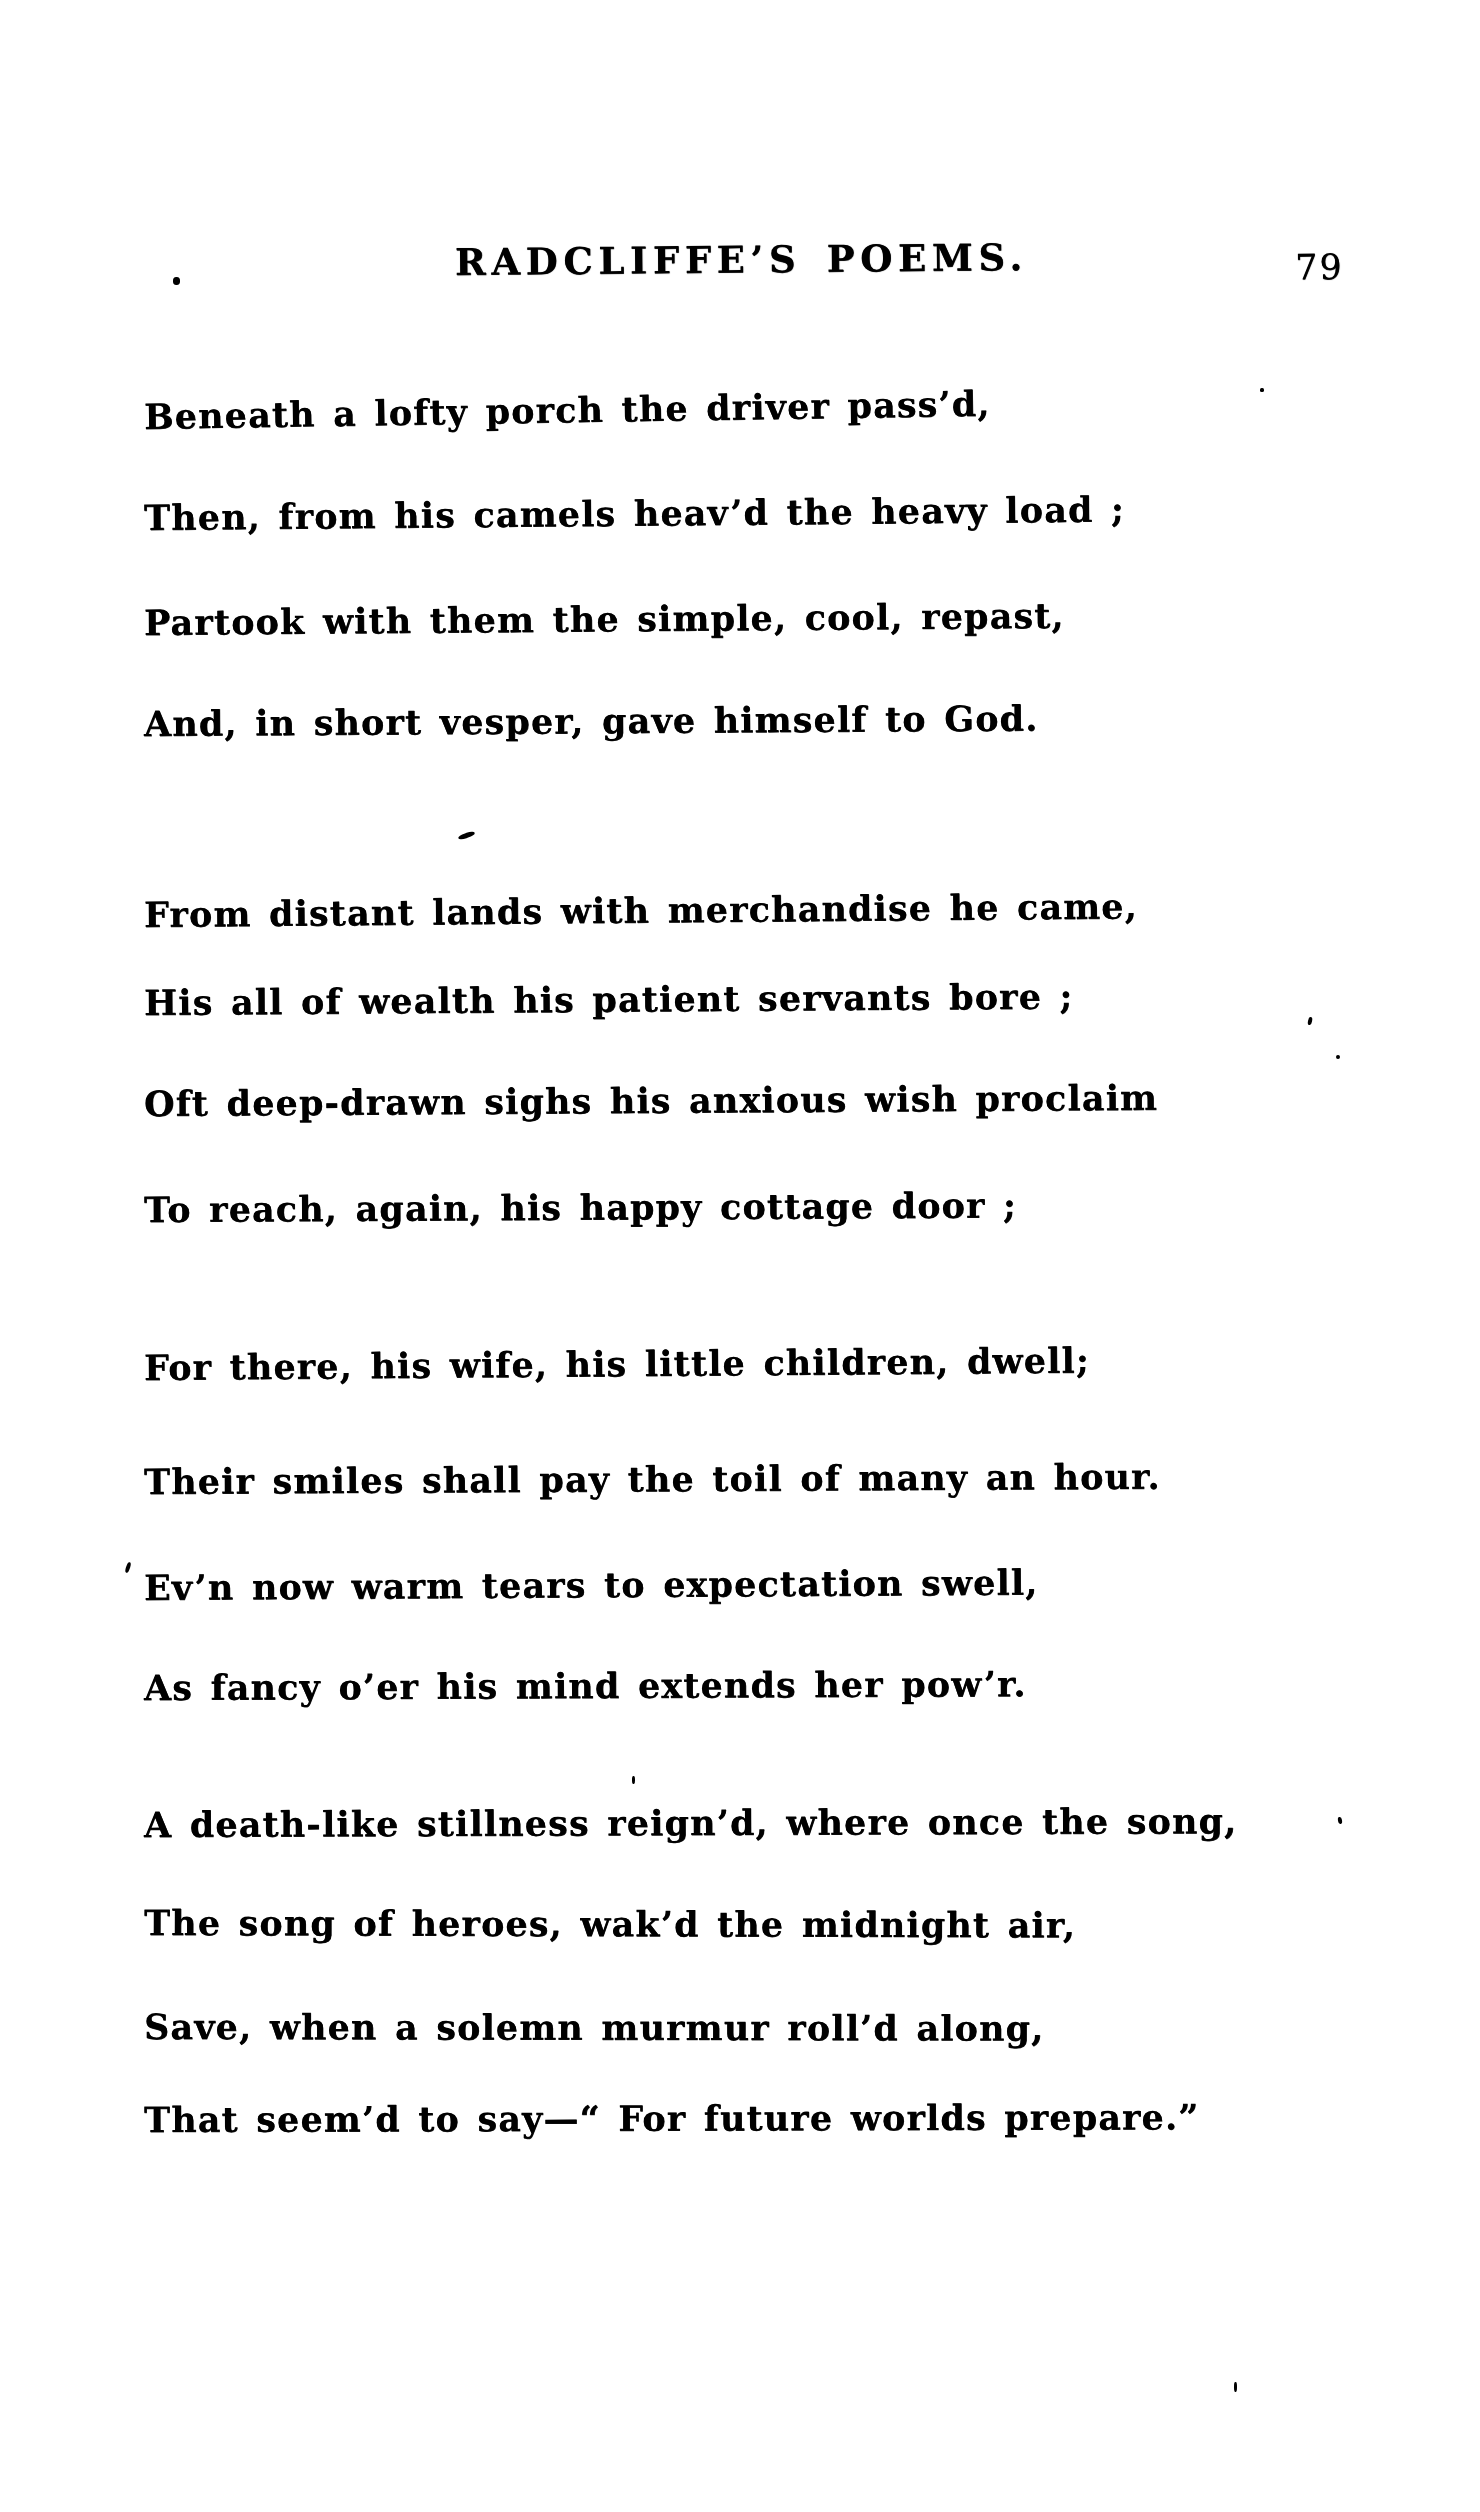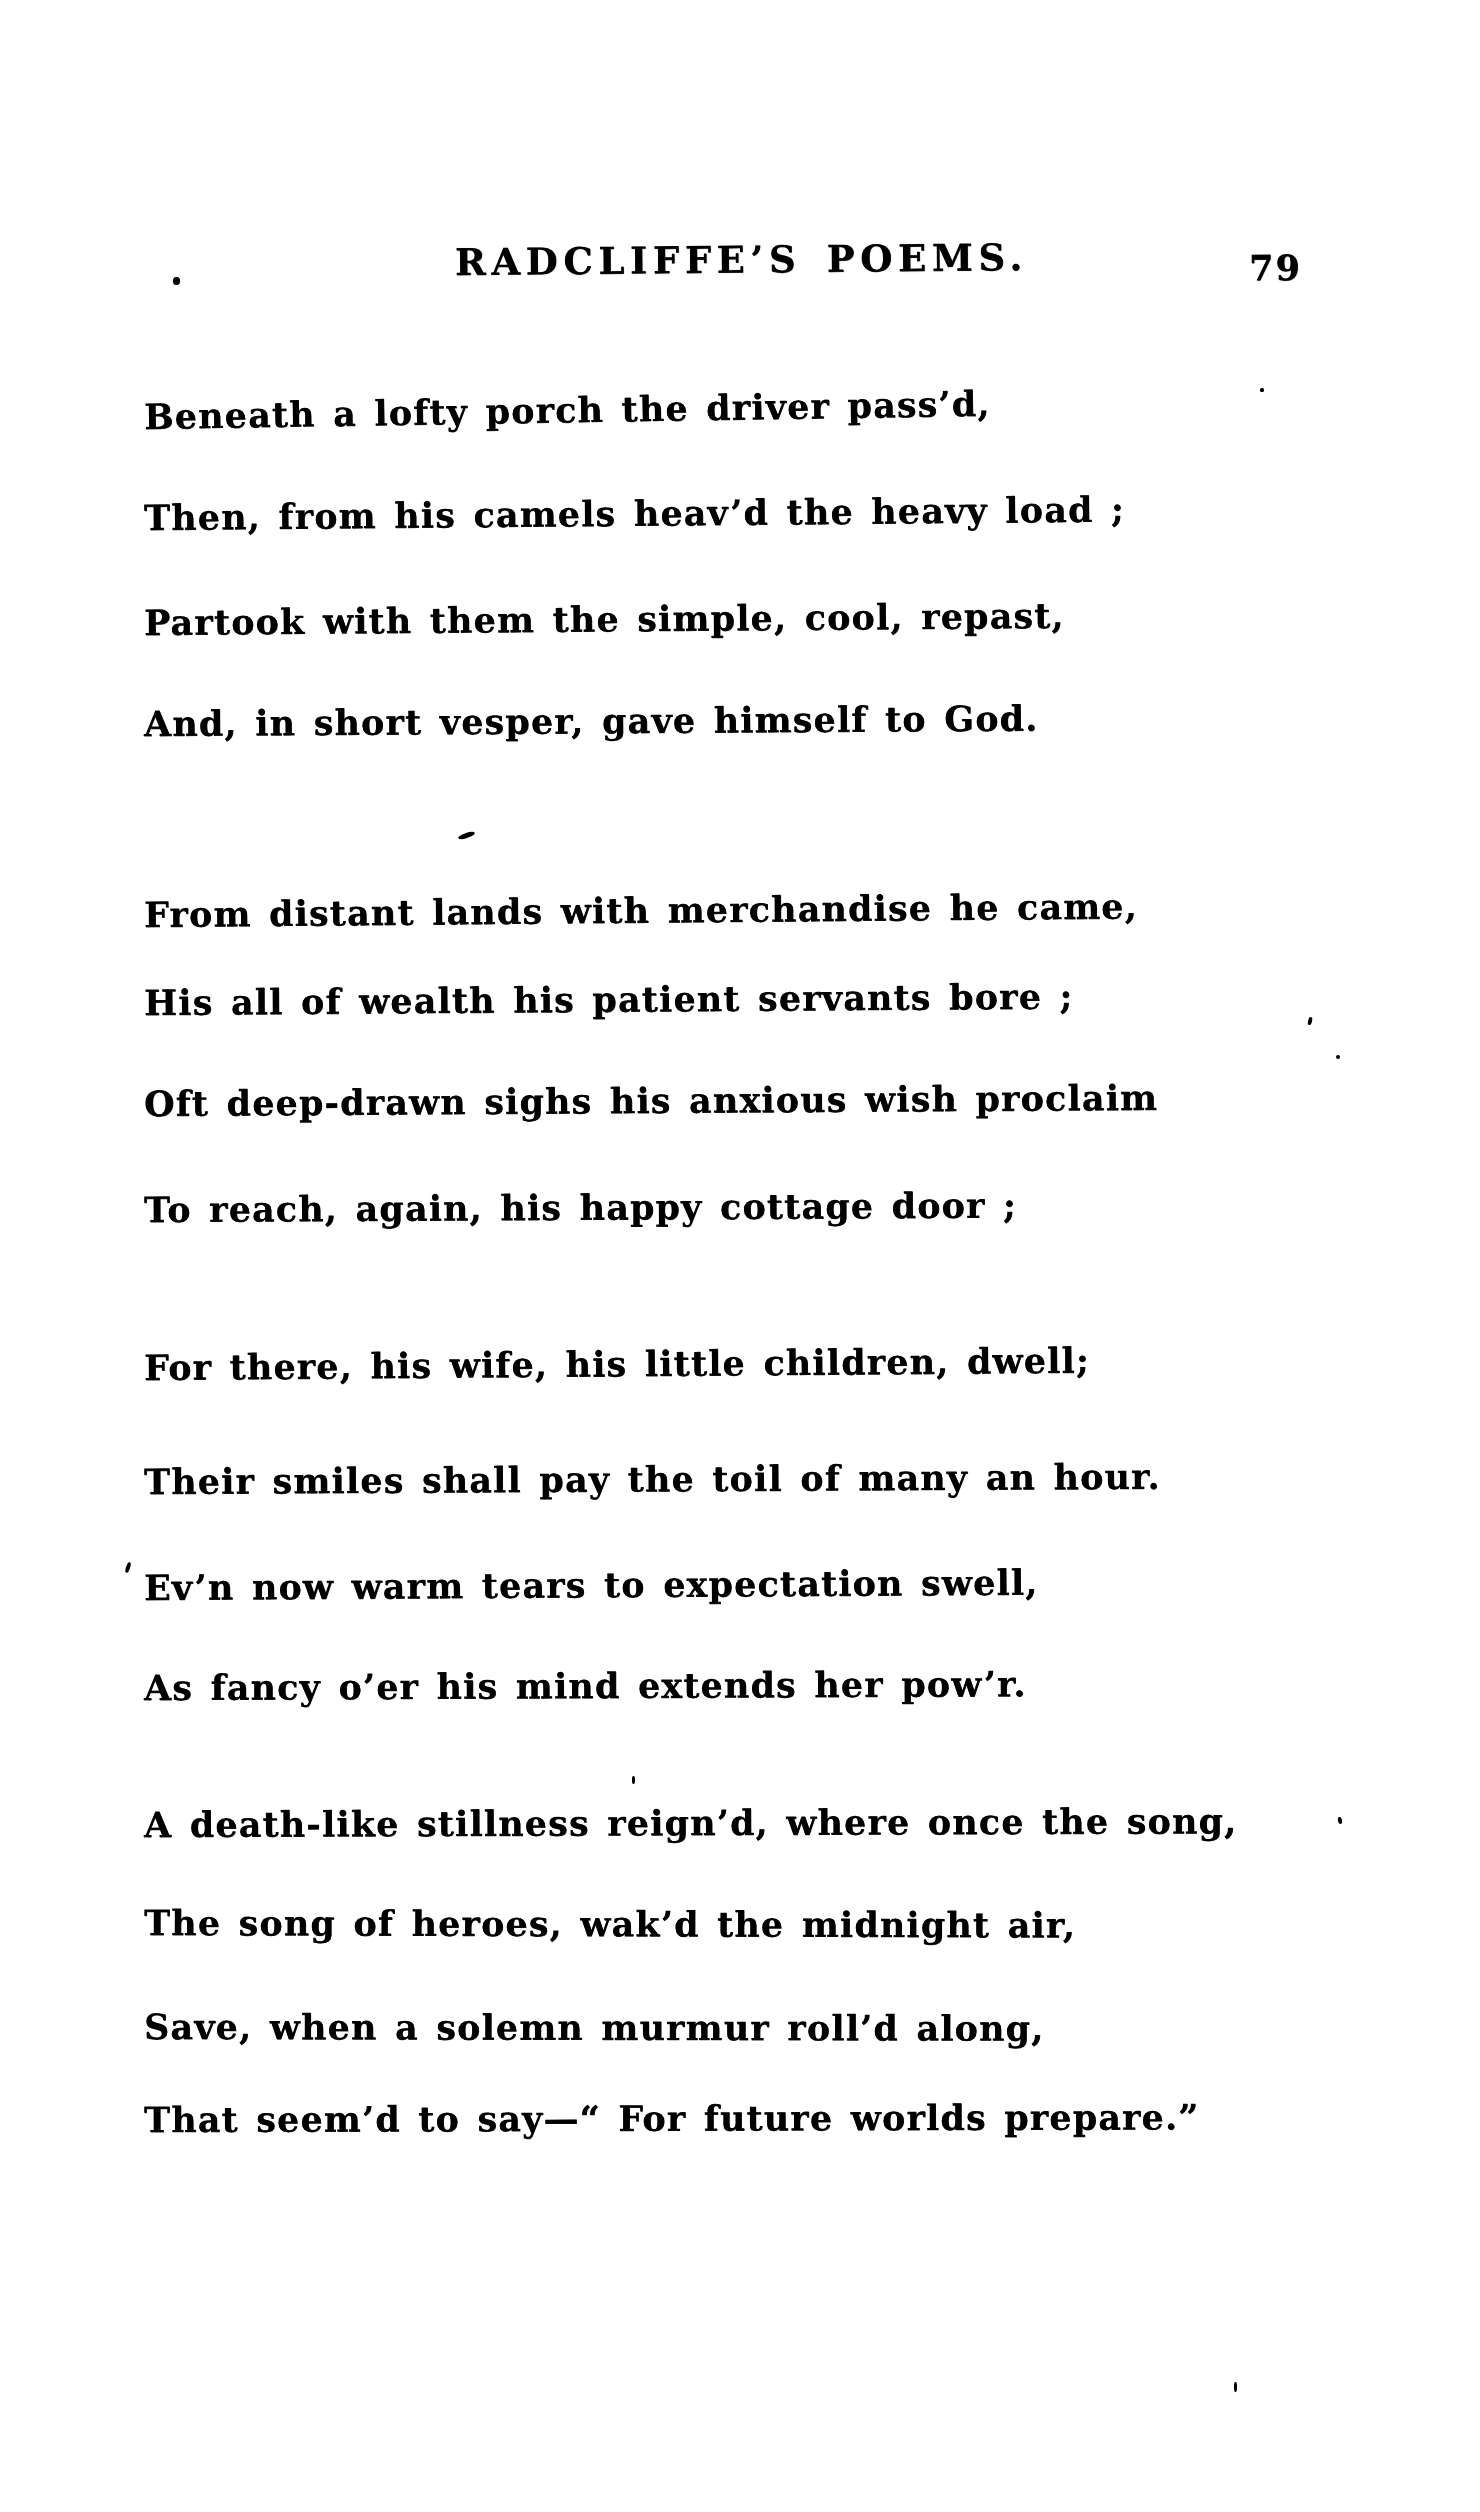--- a/index.html
+++ b/index.html
@@ -25,23 +25,23 @@
     letter-spacing: 5.6px;
     word-spacing: 7px;
     white-space: nowrap;
     transform: rotate(-0.5deg);
     transform-origin: left center;
     text-shadow: 0.3px 0.4px 0.7px rgba(0,0,0,0.9);
   }
   .page-number {
     position: absolute;
     top: 247px;
-    left: 1249px;
+    left: 1295px;
     font-size: 35px;
-    font-weight: 700;
+    font-weight: 400;
     letter-spacing: 2.1px;
     transform: rotate(-0.6deg);
     text-shadow: 0.3px 0.4px 0.7px rgba(0,0,0,0.9);
   }
   .line {
     position: absolute;
     left: 144px;
     font-size: 35px;
     font-weight: 700;
     letter-spacing: 1.1px;

